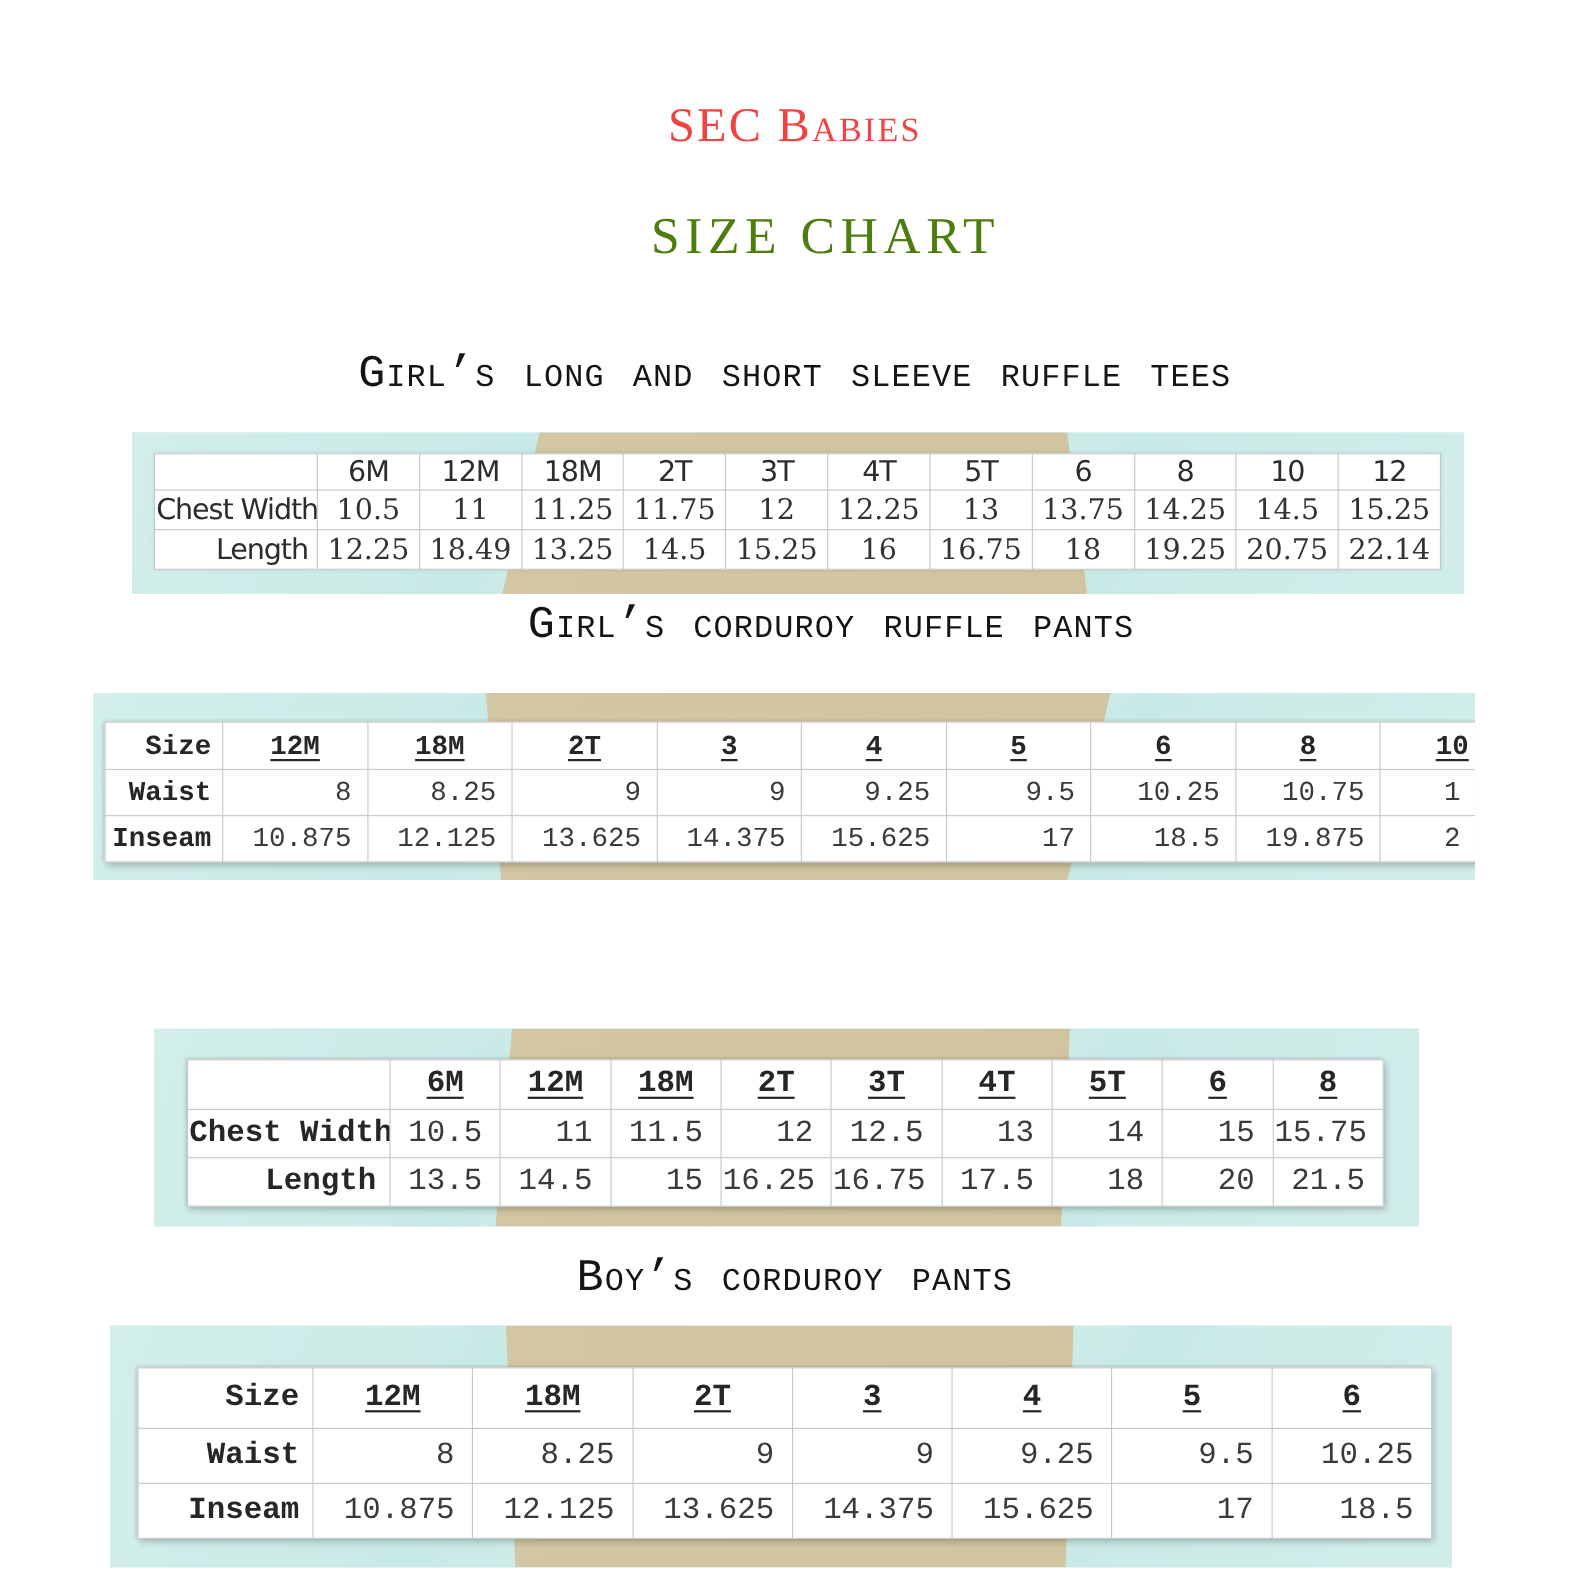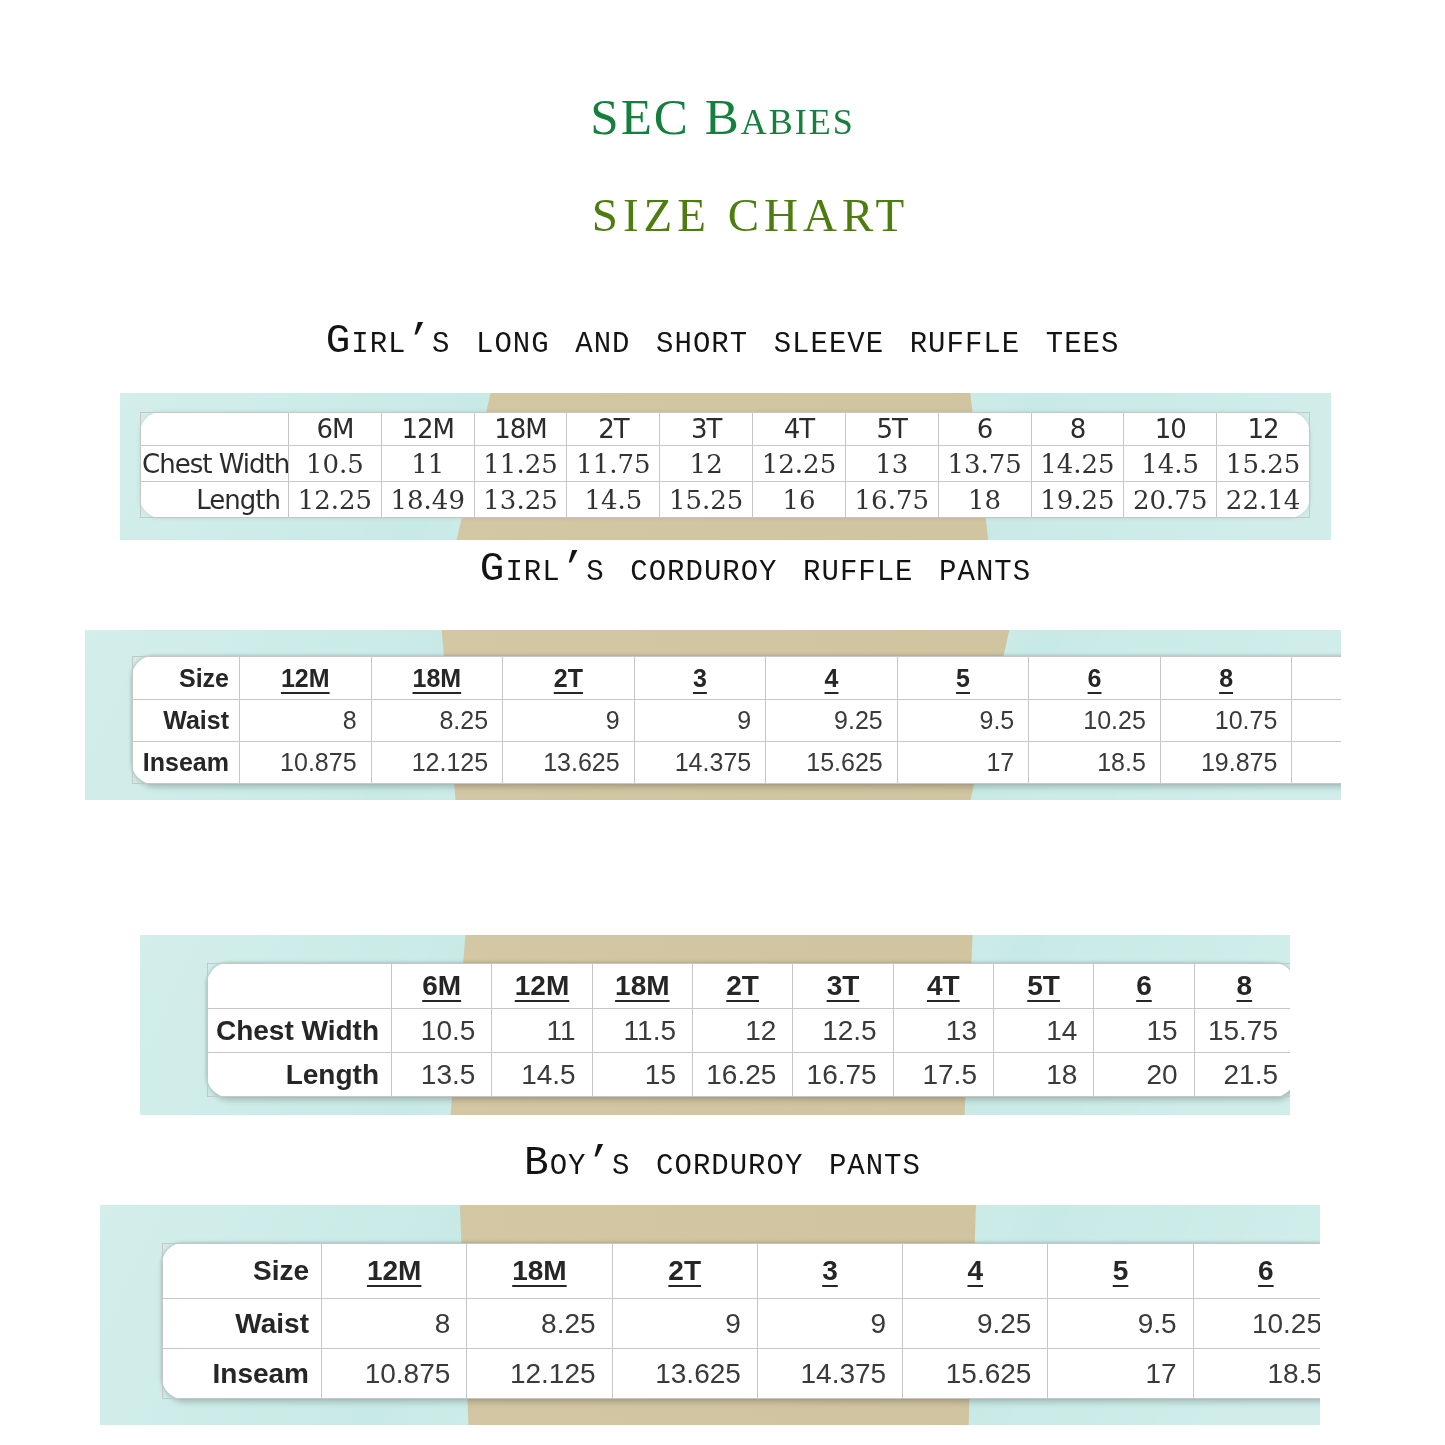--- a/index.html
+++ b/index.html
@@ -7,21 +7,21 @@
     position:relative;
     width:1445px;height:1445px;
     background:#ffffff;
     overflow:hidden;
     font-family:"Liberation Serif","DejaVu Serif",serif;
     color:#1c1c1c;
   }
   
   .center-text{position:absolute;left:0;width:1445px;text-align:center;}
   #title{
-    top:88px;font-size:51px;font-variant:small-caps;letter-spacing:2px;color:#15803d;text-align:center;
+    top:88px;font-size:44px;font-variant:small-caps;letter-spacing:2px;color:#ef4444;text-align:center;
   }
   #subtitle{
     top:188px;font-size:47px;letter-spacing:5px;color:#4d7c0f;margin-left:28px;
   }
   .sec-heading{
     font-variant:small-caps;font-size:41px;letter-spacing:1px;color:#141414;font-family:Liberation Mono, monospace;
   }
   #h-girls-tees{top:318px;}
   #h-girls-pants{top:546px;margin-left:33px;}
   #h-boys-tees{top:876px;}
@@ -48,21 +48,20 @@
   #band-boys-tees .tan{clip-path:polygon(28.3% 0%,72.4% 0%,71.7% 100%,27.0% 100%);}
   #band-boys-pants{left:100px;top:1205px;width:1220px;height:220px;}
   #band-boys-pants .tan{clip-path:polygon(29.5% 0%,71.8% 0%,71.2% 100%,30.2% 100%);}
 
   
   table.size-table{
     position:absolute;
     border-collapse:collapse;
     table-layout:fixed;
     background:#ffffff;
-    border-radius:21px;
   }
   table.size-table th, table.size-table td{
     border:1px solid #c6c6c6;
     overflow:hidden;white-space:nowrap;
     line-height:1;
   }
 
   
   #t-girls-tees{left:20px;top:19px;width:1170px;box-shadow:0 0 4px rgba(0,0,0,.10);}
   #t-girls-tees th.corner{width:145px;}
@@ -74,23 +73,22 @@
   }
   #t-girls-tees th.colhead{text-align:center;}
   #t-girls-tees td.rowlabel{text-align:right;padding-right:8px;}
   #t-girls-tees td.val{
     font-family:"DejaVu Serif","Liberation Serif",serif;
     font-size:26px;color:#333333;text-align:center;
   }
 
   
   table.sheet{
-    font-family:Liberation Sans, sans-serif;
+    font-family:Liberation Mono, monospace;
     box-shadow:2px 3px 6px rgba(0,0,0,.22), -1px -1px 3px rgba(0,0,0,.12);
-    margin-left:37px;
   }
   table.sheet th{font-weight:bold;color:#262626;text-align:center;}
   table.sheet th.colhead{text-decoration:underline;text-decoration-thickness:2px;text-underline-offset:5px;}
   table.sheet th.corner{text-align:right;}
   table.sheet td.rowlabel{font-weight:bold;color:#262626;text-align:right;}
   table.sheet td.val{color:#3a3a3a;text-align:right;}
 
   #t-girls-pants{left:10px;top:26px;width:1292px;font-size:25px;}
   #t-girls-pants th.corner{width:95px;padding-right:10px;}
   #t-girls-pants th{height:40px;}

